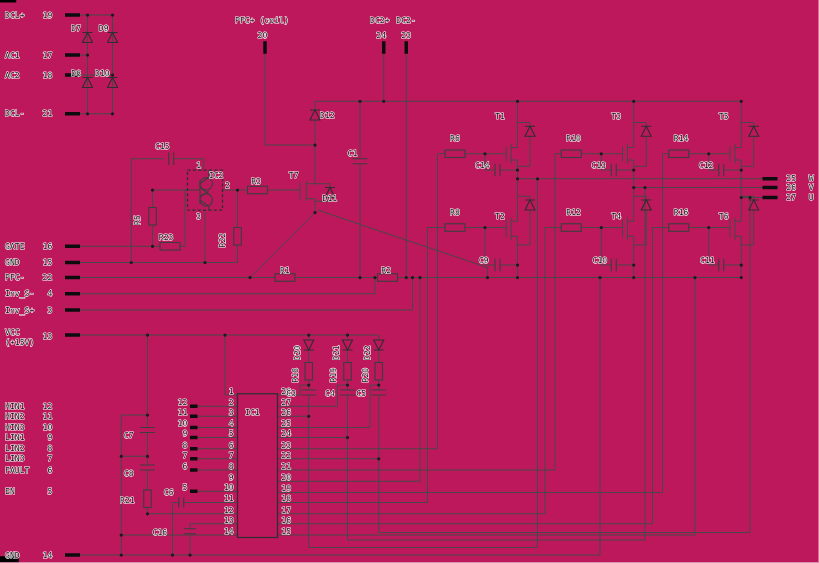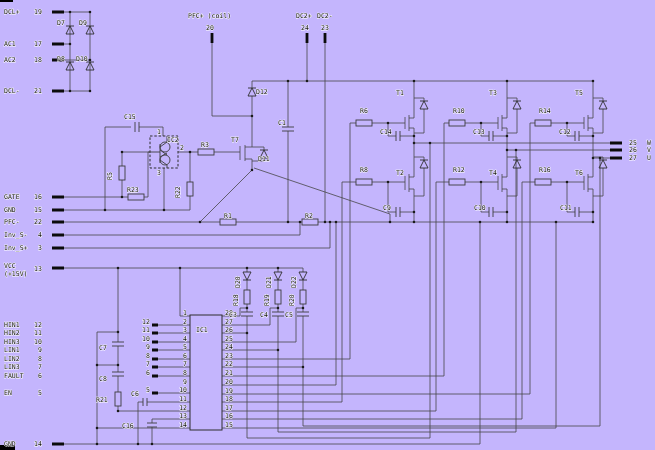--- a/index.html
+++ b/index.html
@@ -1,16 +1,16 @@
 <!DOCTYPE html>
 <html><head>
 <meta charset="utf-8">
 <style>
   html,body{margin:0;padding:0;background:#f2f2f2;}
-  #stage{width:655px;height:450px;background:#c4b5fd;position:relative;overflow:hidden;}
+  #stage{width:655px;height:450px;background:#be185d;position:relative;overflow:hidden;}
   svg{display:block;}
   .wire{stroke:#474747;stroke-width:.8;fill:none;}
   .comp{stroke:#3d3d3d;stroke-width:.9;fill:none;}
   .diode{stroke:#2e2e2e;stroke-width:.9;fill:none;}
   .stub{stroke:#0c0c0c;stroke-width:2.8;fill:none;}
   .dots{stroke:#1b1b1b;stroke-width:2.6;stroke-linecap:round;fill:none;}
   .icbox{stroke:#2e2e2e;stroke-width:1;fill:none;}
   .dashed{stroke-dasharray:2.5 1.8;}
   #label-layer text{font-family:"DejaVu Sans Mono","Liberation Mono",monospace;font-size:6.5px;fill:#101010;paint-order:stroke;stroke:#ffffff;stroke-width:.9;}
   .artifact{fill:#000;}

